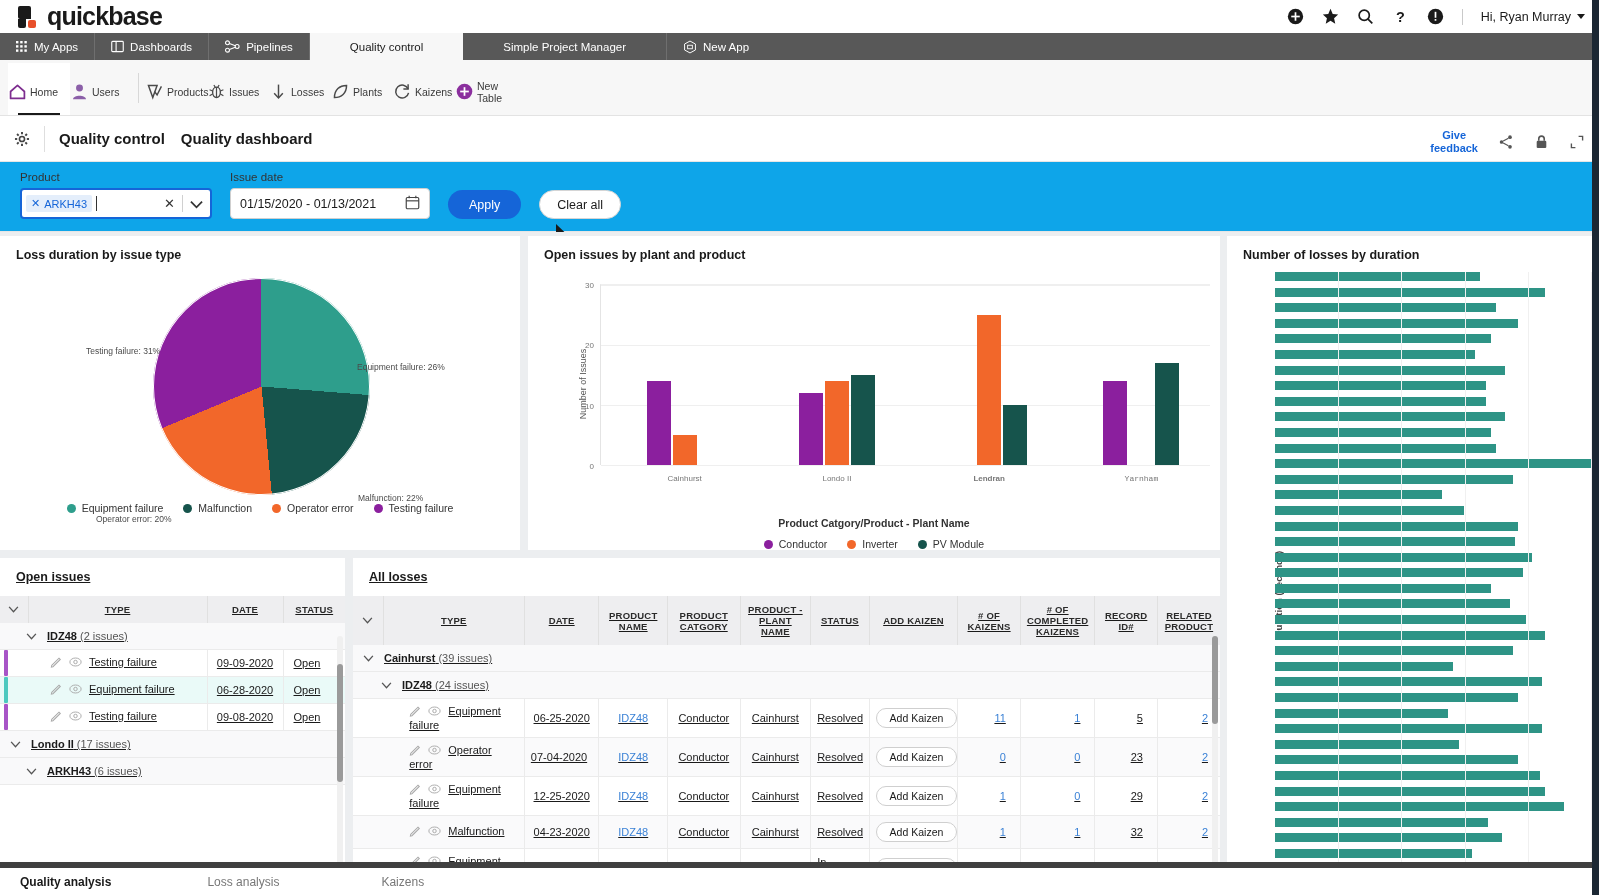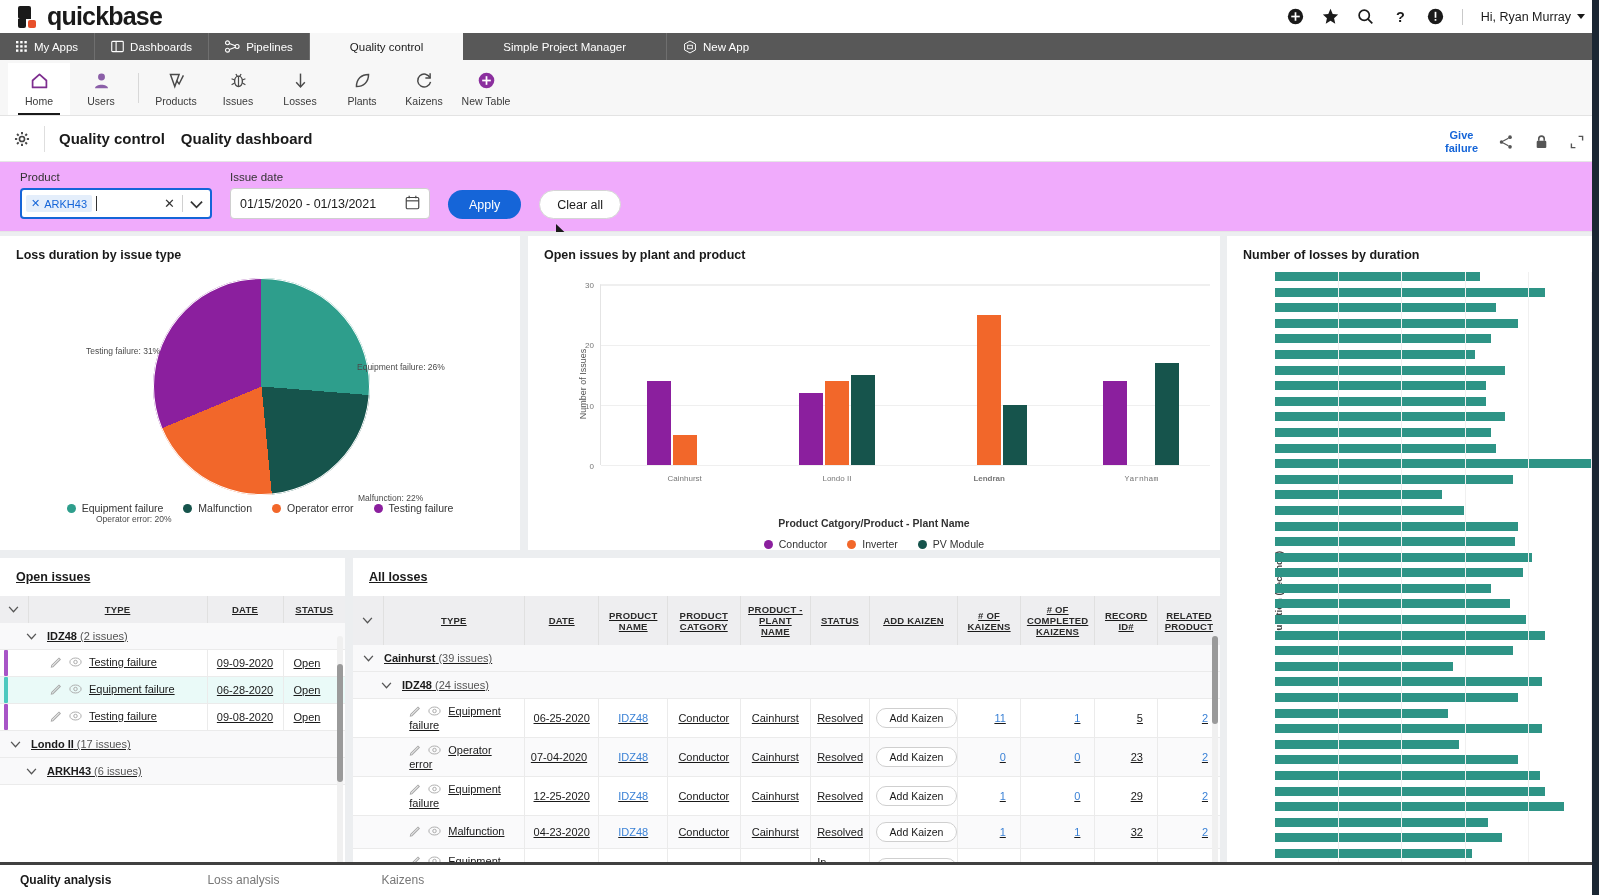--- a/index.html
+++ b/index.html
@@ -46,21 +46,21 @@
   }
   .appbar .a-item.plain { border-right: none; }
 
   
   .tablenav {
     height: 56px; background: #f7f7f7;
     display: flex; align-items: flex-end; padding-left: 8px;
     border-bottom: 1px solid #e3e3e3;
   }
   .tn-item {
-    width: 62px; height: 52px; display: flex; flex-direction: column;
+    width: 62px; height: 52px; display: flex; 
     align-items: center; justify-content: flex-start; padding-top: 5px;
     gap: 3px; cursor: pointer; position: relative;
   }
   .tn-item .glyph { height: 24px; display: flex; align-items: center; justify-content: center; color: #4a4a4a; }
   .tn-item .lbl { font-size: 10.5px; color: #3a3a3a; }
   .tn-item.active { background: #ffffff; }
   .tn-item.active .glyph { color: #7d2d8f; }
   .tn-item.active::after {
     content: ""; position: absolute; bottom: 0; left: 10px; right: 10px;
     height: 2px; background: #1a1a1a;
@@ -76,21 +76,21 @@
   .gear { color: #444; display: flex; align-items: center; cursor: pointer; }
   .ph-sep { width: 1px; height: 26px; background: #dedede; margin: 0 14px; }
   .ph-app { font-size: 15px; font-weight: 700; color: #1a1a1a; cursor: pointer; }
   .ph-page { font-size: 15px; font-weight: 700; color: #1a1a1a; margin-left: 16px; }
   .ph-right { margin-left: auto; display: flex; align-items: center; gap: 20px; margin-top: 6px; }
   .feedback { font-size: 11px; color: #1565d8; font-weight: 700; line-height: 1.15; text-align: center; cursor: pointer; }
   .ph-icn { color: #555; cursor: pointer; display: flex; }
 
   
   .filterbar {
-    height: 70px; background: #f0abfc; display: flex; align-items: flex-end;
+    height: 70px; background: #0ea5e9; display: flex; align-items: flex-end;
     padding: 0 20px 12px 20px; gap: 18px; border-bottom: 1px solid #e6e6e6;
     position: relative;
   }
   .f-group { display: flex; flex-direction: column; gap: 5px; }
   .f-label { font-size: 11.5px; color: #333; }
   .multiselect {
     width: 192px; height: 31px; border: 2px solid #1565d8; border-radius: 4px;
     display: flex; align-items: center; padding: 0 4px; gap: 4px; background: #fff;
   }
   .chip {
@@ -200,21 +200,21 @@
     white-space: nowrap;
   }
   .colorbar { display: inline-block; width: 4px; height: 26px; border-radius: 1px; vertical-align: middle; margin-right: 2px; }
   .scroll-track { position: absolute; right: 2px; top: 78px; bottom: 6px; width: 6px; background: #f0f0f0; border-radius: 3px; }
   .scroll-thumb { position: absolute; top: 0; width: 6px; height: 100px; background: #9a9a9a; border-radius: 3px; }
 
   
   .footer {
     position: absolute; left: 0; bottom: 0; width: 1599px; height: 33px;
     background: #ffffff; display: flex; align-items: center; gap: 0;
-    border-top: 3px solid #404040; z-index: 20;
+    border-top: 6px solid #404040; z-index: 20;
   }
   .f-tab { font-size: 12px; color: #777; cursor: pointer; padding: 0 20px; }
   .f-tab.active { color: #1a1a1a; font-weight: 700; }
   .edge-dark { position: absolute; right: 0; top: 0; width: 7px; bottom: 0; background: #1b2733; z-index: 30; }
 </style>
 </head>
 <body>
 
 <div class="brandbar">
   <div class="logo-wrap">
@@ -409,21 +409,21 @@
           <line x1="5.8" y1="14.2" x2="3.8" y2="16.2"></line>
         </g>
       </svg>
   </span>
   <span class="ph-sep"></span>
   <span class="ph-app">Quality control</span>
   <span class="ph-page">Quality dashboard</span>
   <div class="ph-right">
     <div class="feedback">
       <div>Give</div>
-      <div>failure</div>
+      <div>feedback</div>
     </div>
     <span class="ph-icn">
       <svg width="16" height="16" viewBox="0 0 20 20">
           <circle cx="15" cy="4" r="2.3" fill="#555"></circle>
           <circle cx="15" cy="16" r="2.3" fill="#555"></circle>
           <circle cx="4.5" cy="10" r="2.3" fill="#555"></circle>
           <line x1="6.5" y1="8.8" x2="13" y2="5.2" stroke="#555" stroke-width="1.4"></line>
           <line x1="6.5" y1="11.2" x2="13" y2="14.8" stroke="#555" stroke-width="1.4"></line>
         </svg>
     </span>

